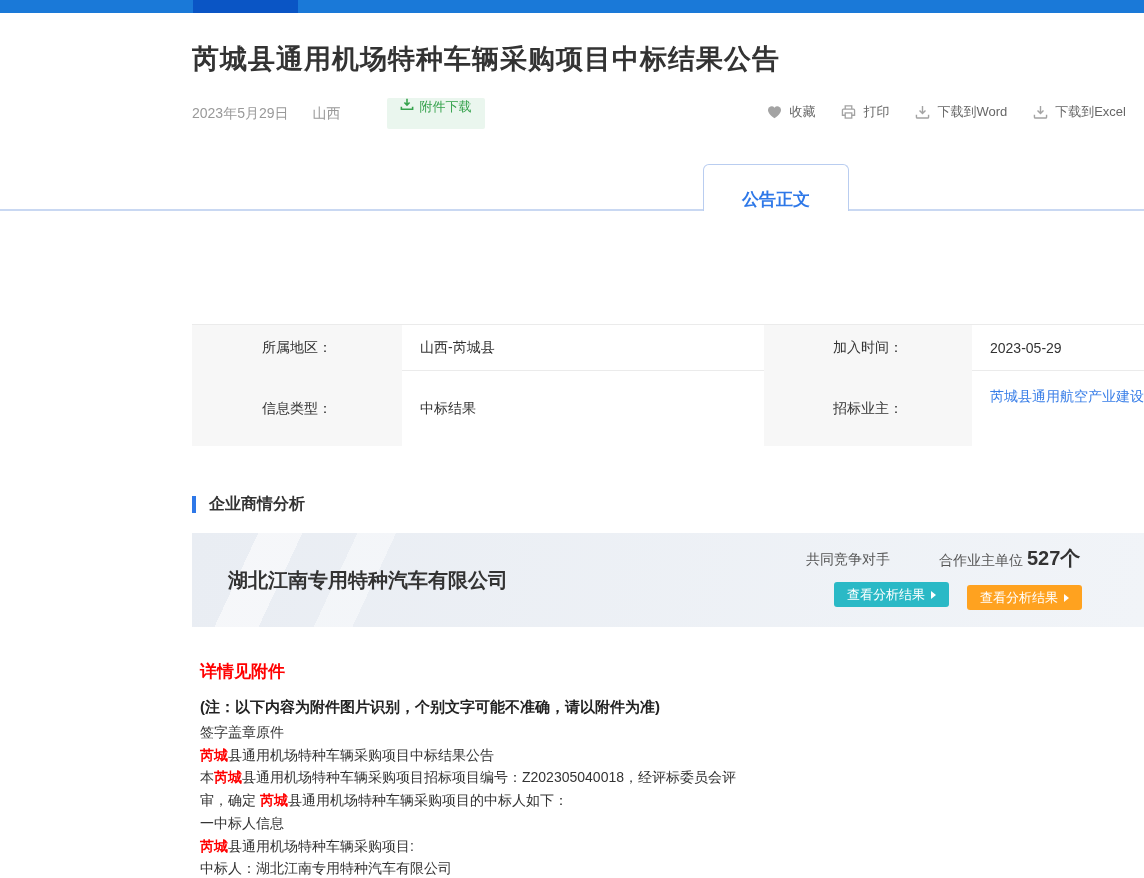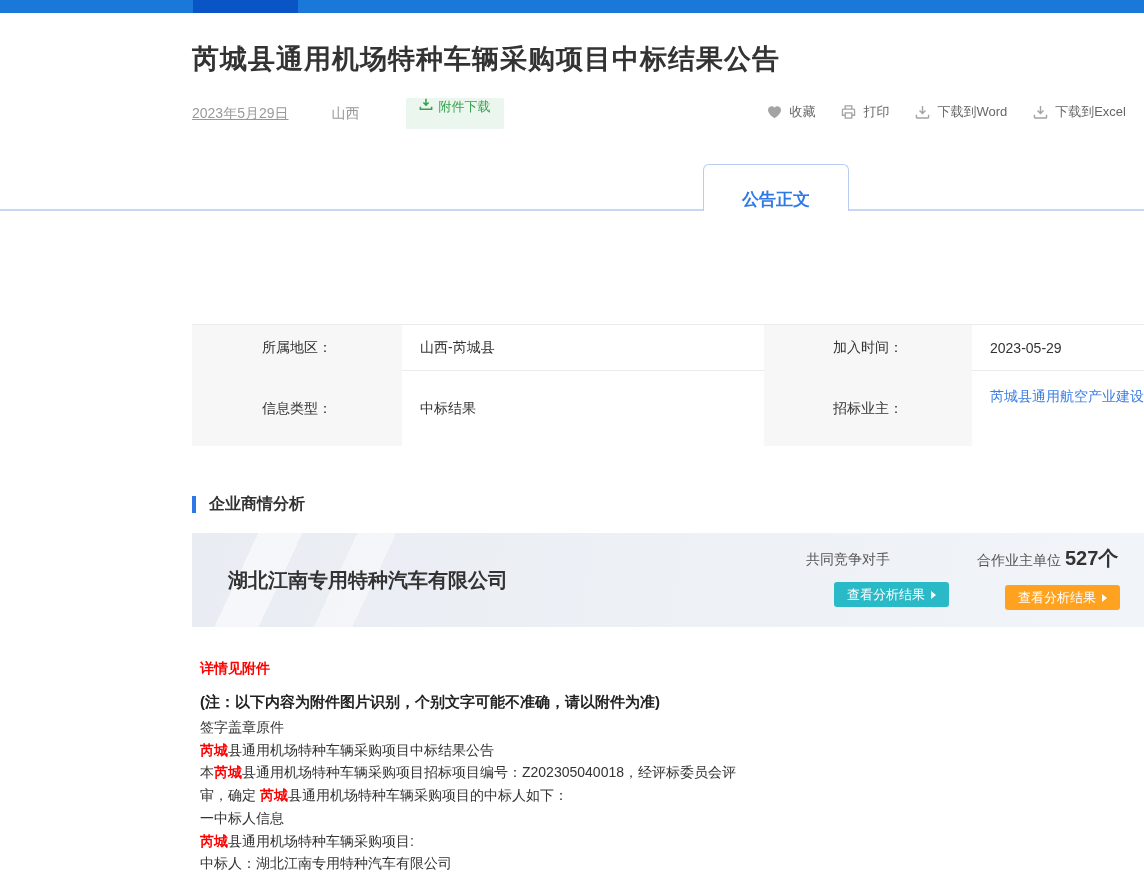--- a/index.html
+++ b/index.html
@@ -13,21 +13,21 @@
   .topbar { position:absolute; top:0; left:0; width:1144px; height:13px;
     background:var(--topbar,#1a79d8); }
   .topbar .active-seg { position:absolute; left:193px; top:0; width:105px; height:13px;
     background:var(--topbar-dark,#0a55c5); }
 
   .content { position:absolute; left:192px; top:13px; width:952px; }
 
   .page-title { margin-top:28px; font-size:27px; font-weight:600; color:#333; letter-spacing:1px; }
 
   .meta-row { margin-top:24px; height:25px; display:flex; align-items:center; font-size:14px; color:#999; }
-  .meta-date { margin-right:43px;text-decoration:underline; }
+  .meta-date { margin-right:24px; }
   .meta-region { margin-right:46px; }
   .attach-btn { display:inline-flex; gap:6px; height:31px; padding:0 13px;
     background:var(--green-bg,#eaf6ee); color:var(--green,#35a24c); font-size:13px; border-radius:2px; cursor:pointer; }
   .attach-btn svg { display:block; }
 
   .action-bar { position:absolute; right:18px; top:103px; display:flex; align-items:center; gap:26px;justify-content:flex-end; }
   .action-item { display:inline-flex; align-items:center; gap:7px; font-size:13px; color:#666; cursor:pointer; white-space:nowrap; }
   .action-item svg { display:block; }
 
   
@@ -59,33 +59,33 @@
   
   .company-card { position:relative; margin-top:18px; width:952px; height:94px;
     background:
       linear-gradient(115deg, rgba(255,255,255,0) 0 60px, rgba(255,255,255,.55) 60px 100px,
         rgba(255,255,255,0) 100px 150px, rgba(255,255,255,.45) 150px 185px, rgba(255,255,255,0) 185px),
       linear-gradient(100deg,#e9edf3,#f1f4f8); }
   .company-name { position:absolute; left:36px; top:50%; transform:translateY(-50%);
     font-size:20px; font-weight:bold; color:#333; }
   .analysis-block { position:absolute; top:18px; }
   .analysis-block.competitor { left:614px;font-family:Liberation Mono, monospace; }
-  .analysis-block.partner { left:785px; top:12px; }
+  .analysis-block.partner { left:747px; top:12px; }
   .analysis-label { font-size:14px; color:#555; }
   .partner-count { font-size:20px; font-weight:bold; color:#333; margin-left:4px; }
   .view-btn { margin-top:13px; width:115px; height:25px; border:none; border-radius:3px;
     color:#fff; font-size:13px; display:flex; align-items:center; justify-content:center; gap:6px; cursor:pointer;
     font-family:inherit;margin-left:28px; }
   .view-btn.teal { background:var(--teal,#2ab9c6); }
   .view-btn.orange { background:var(--orange,#ffa21f); }
   .play-tri { width:0; height:0; border-left:5px solid #fff; border-top:4px solid transparent; border-bottom:4px solid transparent; display:inline-block; }
 
   
   .doc-body { margin-top:33px; margin-left:8px; }
-  .red-heading { color:var(--red,#ff0000); font-weight:bold; font-size:14px; }
+  .red-heading { color:var(--red,#ff0000); font-weight:bold; font-size:17px; }
   .note-line { margin-top:12px; font-size:15px; font-weight:bold; color:#222; line-height:23px; }
   .body-lines { margin-top:3px; }
   .body-lines p { font-size:14px; color:#333; line-height:22.7px; }
   .body-lines .red { color:var(--red,#ff0000);font-weight:bold; }
 </style>
 </head>
 <body>
 
 <div class="topbar">
   <div class="active-seg"></div>

